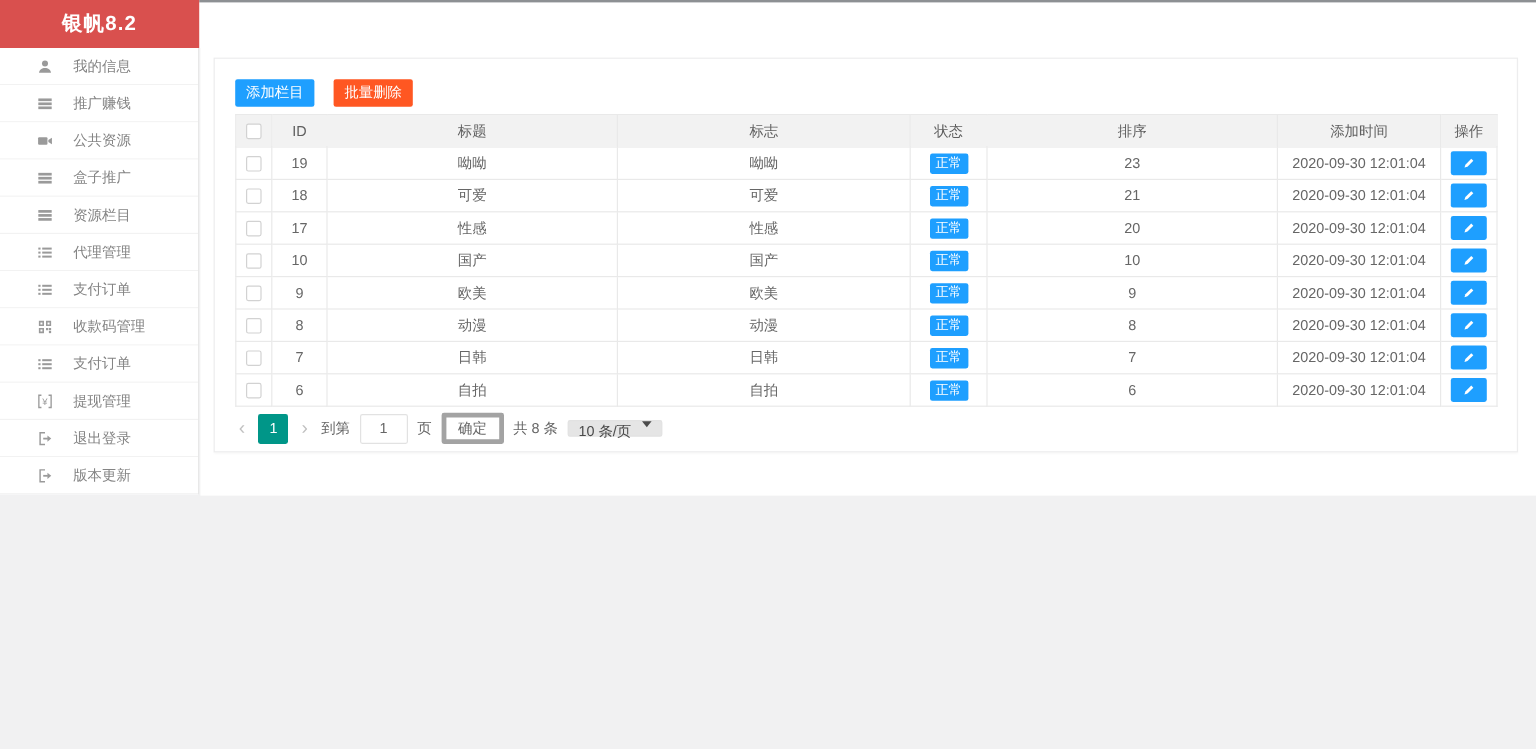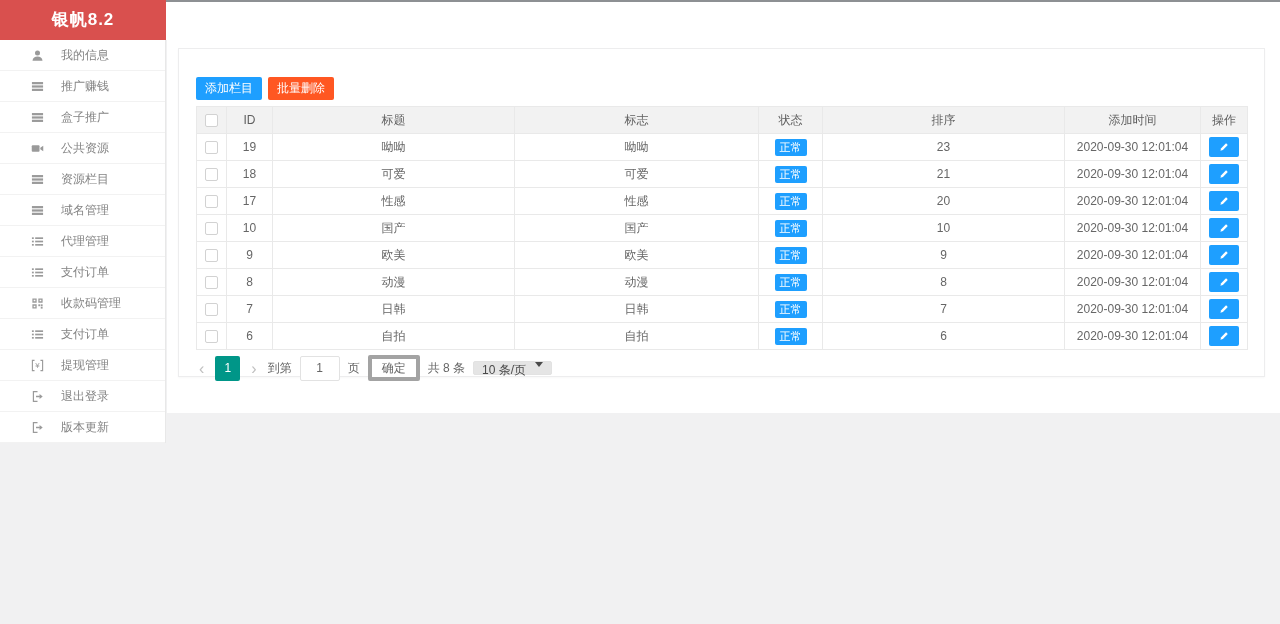--- a/index.html
+++ b/index.html
@@ -33,21 +33,21 @@
     background:#fff;
   }
   .side-item .icon{width:13px;height:13px;margin-right:17px;color:#9a9a9a;
     display:inline-flex;align-items:center;justify-content:center;flex:none;}
   .icon svg{width:13px;height:13px;fill:currentColor;display:block;}
   .card{
     position:absolute;left:178px;top:48px;width:1087px;height:329px;
     background:#fff;border:1px solid #ededee;box-sizing:border-box;padding:17px;
     box-shadow:0 1px 2px rgba(0,0,0,0.03);
   }
-  .toolbar{display:flex;gap:6px;margin-bottom:6px;margin-top:11px;}
+  .toolbar{display:flex;gap:16px;margin-bottom:6px;}
   .btn{
     border:none;color:#fff;font-size:12px;height:23px;padding:0 9px;
     border-radius:2px;cursor:pointer;font-family:inherit;line-height:23px;
   }
   .btn.blue{background:var(--blue);}
   .btn.orange{background:var(--orange);}
   table{width:100%;border-collapse:collapse;table-layout:fixed;}
   th,td{
     height:26px;padding:0;text-align:center;font-size:12px;font-weight:normal;
     border:1px solid #e9e9e9;overflow:hidden;white-space:nowrap;
@@ -120,55 +120,45 @@
           <rect x="1" y="2.2" width="12" height="2.4"></rect>
           <rect x="1" y="5.8" width="12" height="2.4"></rect>
           <rect x="1" y="9.4" width="12" height="2.4"></rect>
         </svg>
       </span>
       <span>推广赚钱</span>
     </div>
     <div class="side-item">
       <span class="icon">
         <svg viewBox="0 0 14 14">
+          <rect x="0.8" y="3.6" width="8.4" height="6.8" rx="1"></rect>
+          <path d="M10 6.2l3.2-2.2v6L10 7.8z"></path>
+        </svg>
+      </span>
+      <span>公共资源</span>
+    </div>
+    <div class="side-item">
+      <span class="icon">
+        <svg viewBox="0 0 14 14">
           <rect x="1" y="2.2" width="12" height="2.4"></rect>
           <rect x="1" y="5.8" width="12" height="2.4"></rect>
           <rect x="1" y="9.4" width="12" height="2.4"></rect>
         </svg>
       </span>
       <span>盒子推广</span>
     </div>
     <div class="side-item">
       <span class="icon">
         <svg viewBox="0 0 14 14">
-          <rect x="0.8" y="3.6" width="8.4" height="6.8" rx="1"></rect>
-          <path d="M10 6.2l3.2-2.2v6L10 7.8z"></path>
-        </svg>
-      </span>
-      <span>公共资源</span>
-    </div>
-    <div class="side-item">
-      <span class="icon">
-        <svg viewBox="0 0 14 14">
           <rect x="1" y="2.2" width="12" height="2.4"></rect>
           <rect x="1" y="5.8" width="12" height="2.4"></rect>
           <rect x="1" y="9.4" width="12" height="2.4"></rect>
         </svg>
       </span>
       <span>资源栏目</span>
-    </div>
-    <div class="side-item">
-      <span class="icon">
-        <svg viewBox="0 0 14 14">
-          <rect x="1" y="2.2" width="12" height="2.4"></rect>
-          <rect x="1" y="5.8" width="12" height="2.4"></rect>
-          <rect x="1" y="9.4" width="12" height="2.4"></rect>
-        </svg>
-      </span>
-      <span>域名管理</span>
     </div>
     <div class="side-item">
       <span class="icon">
         <svg viewBox="0 0 14 14">
           <rect x="1" y="2.5" width="2" height="1.8"></rect>
           <rect x="4.5" y="2.5" width="8.5" height="1.8"></rect>
           <rect x="1" y="6.1" width="2" height="1.8"></rect>
           <rect x="4.5" y="6.1" width="8.5" height="1.8"></rect>
           <rect x="1" y="9.7" width="2" height="1.8"></rect>
           <rect x="4.5" y="9.7" width="8.5" height="1.8"></rect>

